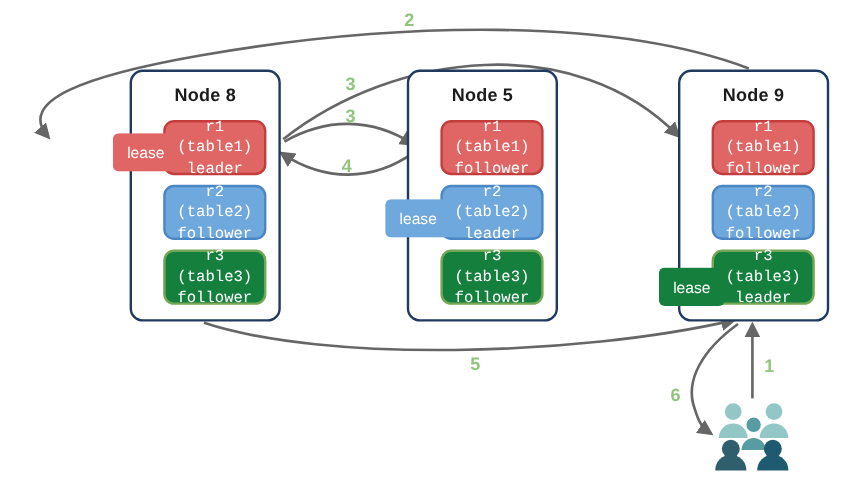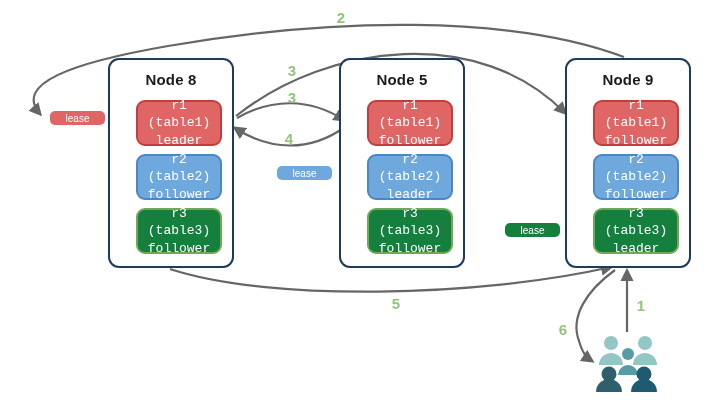--- a/index.html
+++ b/index.html
@@ -24,23 +24,23 @@
     color:#ffffff;font-size:13px;line-height:1.32;text-align:center;font-family:Liberation Mono, monospace;
   }
   .replica.r1{top:40px}
   .replica.r2{top:94px}
   .replica.r3{top:148px}
   .fill-red{background:#e06666;border-color:#c43d3d;}
   .fill-blue{background:#6fa8dc;border-color:#4b86c5;align-items:center;}
   .fill-green{background:#15803d;border-color:#72a755;}
 
   .lease{
-    position:absolute;width:55px;height:14px;box-sizing:border-box;border-radius:5px;
+    position:absolute;width:55px;height:32px;box-sizing:border-box;border-radius:5px;
     border:2px solid transparent;display:flex;align-items:center;justify-content:center;
-    color:#ffffff;font-size:10px;
+    color:#ffffff;font-size:13px;margin-left:44px;
   }
   .lease-red {left:50px;  top:111px;}
   .lease-blue {left:277px; top:166px;}
   .lease-green{left:505px; top:223px;}
 
   .step{
     position:absolute;width:18px;text-align:center;
     color:#93c47d;font-size:15px;font-weight:bold;
   }
   .step-1{left:632px;top:297px;}

